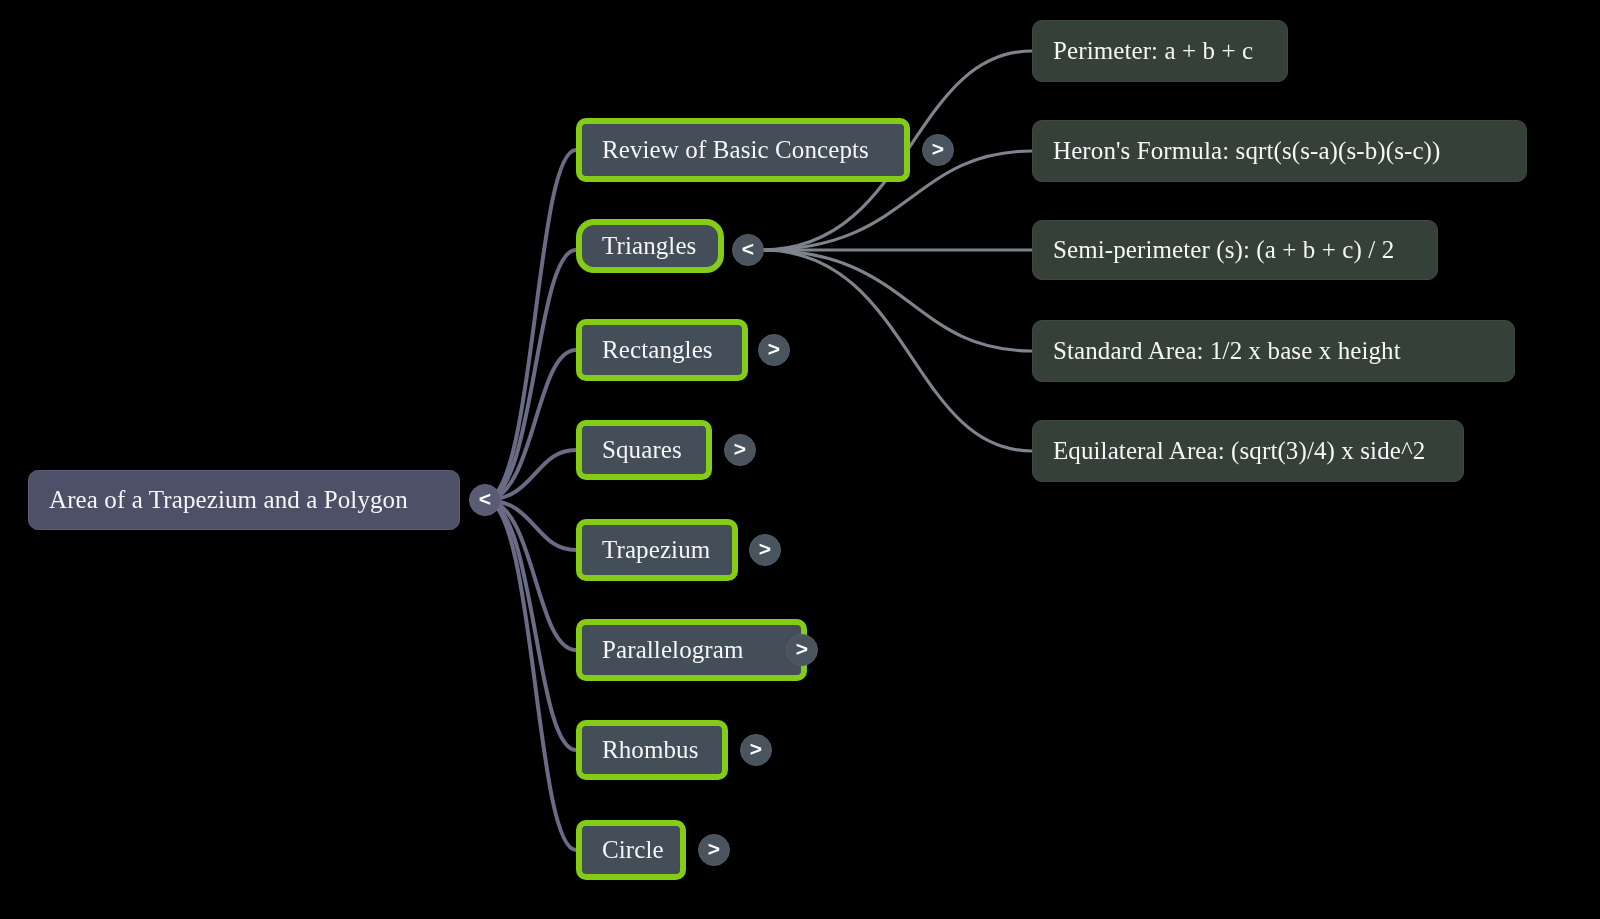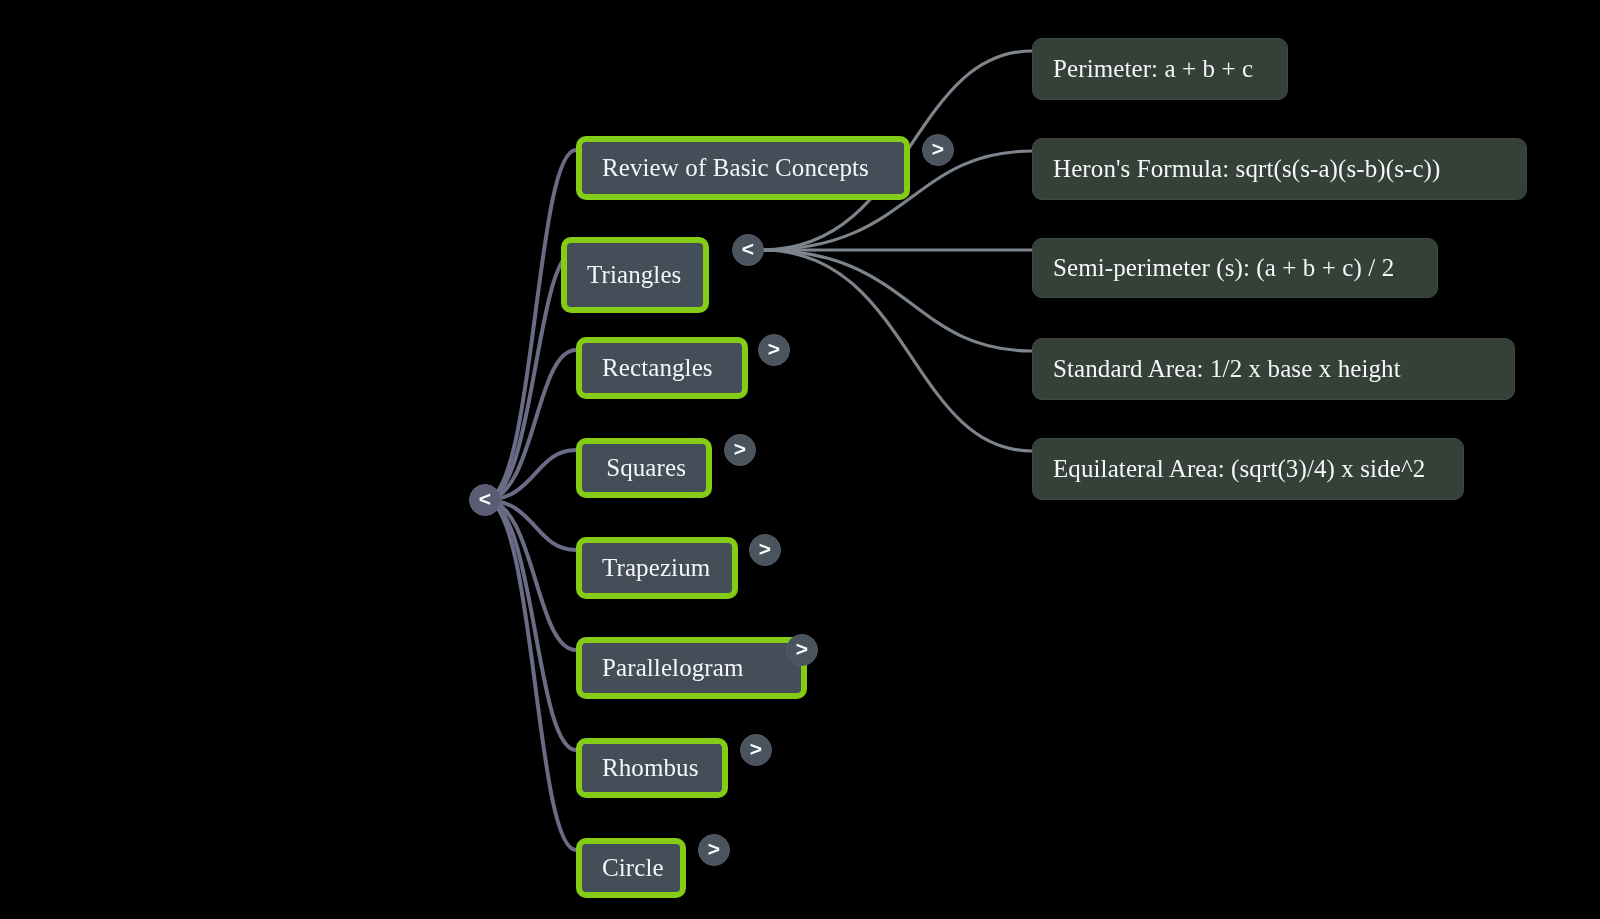--- a/index.html
+++ b/index.html
@@ -28,21 +28,20 @@
     box-sizing: border-box;
     display: flex;
     align-items: center;
     border-radius: 10px;
     color: #f4f6f7;
     font-size: 25px;
     line-height: 1.1;
     letter-spacing: 0.1px;
     padding: 0 20px;
     white-space: nowrap;
-    margin-top: 18px;
   }
   .node-root {
     background: #4e5068;
     border: 1px solid #5b5d76;
   }
   .node-branch {
     background: #434e58;
     border: 6px solid #84cc16;
   }
   .node-leaf {
@@ -90,44 +89,47 @@
       <path d="M 485 500 C 535.05 500, 535.05 650, 576 650" fill="none" stroke="#6a6b85" stroke-width="4" stroke-linecap="round"></path>
       <path d="M 485 500 C 535.05 500, 535.05 750, 576 750" fill="none" stroke="#6a6b85" stroke-width="4" stroke-linecap="round"></path>
       <path d="M 485 500 C 535.05 500, 535.05 850, 576 850" fill="none" stroke="#6a6b85" stroke-width="4" stroke-linecap="round"></path>
       <path d="M 762 250 C 910.5 250, 910.5 51, 1032 51" fill="none" stroke="#7d848c" stroke-width="3.2" stroke-linecap="round"></path>
       <path d="M 762 250 C 910.5 250, 910.5 151, 1032 151" fill="none" stroke="#7d848c" stroke-width="3.2" stroke-linecap="round"></path>
       <path d="M 762 250 C 910.5 250, 910.5 250, 1032 250" fill="none" stroke="#7d848c" stroke-width="3.2" stroke-linecap="round"></path>
       <path d="M 762 250 C 910.5 250, 910.5 351, 1032 351" fill="none" stroke="#7d848c" stroke-width="3.2" stroke-linecap="round"></path>
       <path d="M 762 250 C 910.5 250, 910.5 451, 1032 451" fill="none" stroke="#7d848c" stroke-width="3.2" stroke-linecap="round"></path>
     </svg>
 
+  <div class="node node-root" id="root-node" style="left: 28px; top: 470px; width: 432px; height: 60px;">
+    <span>Area of a Trapezium and a Polygon</span>
+  </div>
   <div class="toggle toggle-root" id="root-toggle" style="left: 469px; top: 484px; width: 32px; height: 32px;">
     <span class="toggle-glyph">&lt;</span>
   </div>
 
   <div id="branch-container">
       <div class="node node-branch" style="left: 576px; top: 118px; width: 334px; height: 64px;">
         <span>Review of Basic Concepts</span>
       </div>
       <div class="toggle toggle-branch" style="left: 922px; top: 134px; width: 32px; height: 32px;">
         <span class="toggle-glyph">&gt;</span>
       </div>
-      <div class="node node-branch" style="left: 561px; top: 219px; width: 148px; height: 76px;">
+      <div class="node node-branch" style="left: 576px; top: 219px; width: 148px; height: 54px; border-radius: 18px;">
         <span>Triangles</span>
       </div>
       <div class="toggle toggle-branch" style="left: 732px; top: 234px; width: 32px; height: 32px;">
         <span class="toggle-glyph">&lt;</span>
       </div>
       <div class="node node-branch" style="left: 576px; top: 319px; width: 172px; height: 62px;">
         <span>Rectangles</span>
       </div>
       <div class="toggle toggle-branch" style="left: 758px; top: 334px; width: 32px; height: 32px;">
         <span class="toggle-glyph">&gt;</span>
       </div>
-      <div class="node node-branch" style="left: 576px; top: 420px; width: 136px; height: 60px; justify-content: flex-end;">
+      <div class="node node-branch" style="left: 576px; top: 420px; width: 136px; height: 60px;">
         <span>Squares</span>
       </div>
       <div class="toggle toggle-branch" style="left: 724px; top: 434px; width: 32px; height: 32px;">
         <span class="toggle-glyph">&gt;</span>
       </div>
       <div class="node node-branch" style="left: 576px; top: 519px; width: 162px; height: 62px;">
         <span>Trapezium</span>
       </div>
       <div class="toggle toggle-branch" style="left: 749px; top: 534px; width: 32px; height: 32px;">
         <span class="toggle-glyph">&gt;</span>

